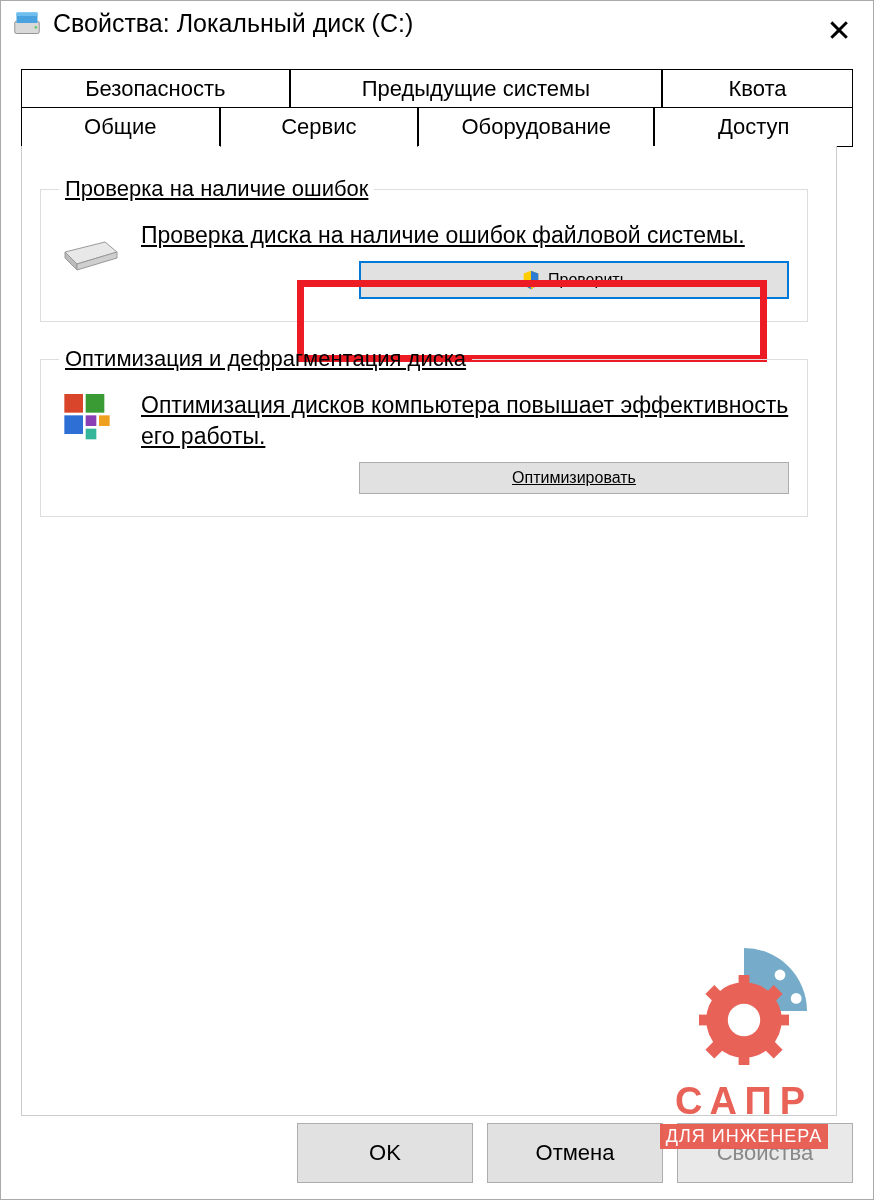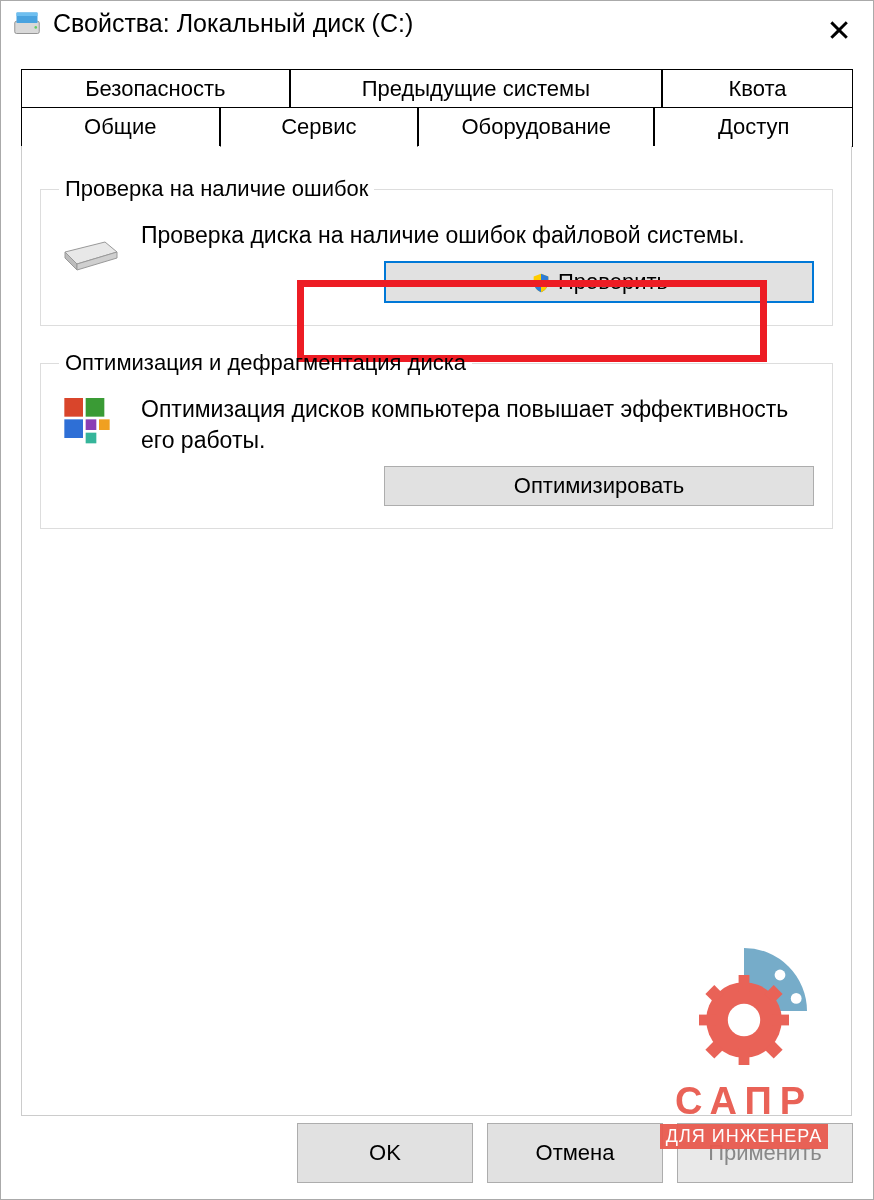--- a/index.html
+++ b/index.html
@@ -66,25 +66,26 @@
   .tab-row.row2 .tab { }
   .tab.active {
     background: #fff;
     border-bottom: 1px solid #fff;
     z-index: 2;
   }
   .tab-row.row2 { margin-top: -1px; }
   .tab-content {
     border: 1px solid #ccc;
     border-top: none;
-    margin: -1px 1px 0 0;
-    padding: 30px 18px 20px 18px;
+    margin: -1px 16px 0 0;
+    padding: 30px 28px 20px 18px;
     height: 970px;
     position: relative;
     background:#fff;
+    text-decoration:underline;
   }
   fieldset.group {
     border: 1px solid #ddd;
     margin: 0 0 24px 0;
     padding: 18px 18px 22px 18px;
     position: relative;
   }
   fieldset.group legend {
     font-size: 22px;
     padding: 0 6px;
@@ -103,21 +104,21 @@
     font-size: 23px;
     line-height: 1.35;
   }
   .group-btn-row {
     display:flex;
     justify-content:flex-end;
     margin-top: 10px;
   }
   button.win-btn {
     font-family: inherit;
-    font-size: 22px;
+    font-size: 16px;
     padding: 6px 0;
     width: 430px;
     background: #e1e1e1;
     border: 1px solid #adadad;
     cursor: pointer;
     display:flex;align-items:center;justify-content:center;gap:6px;
   }
   button.win-btn.focused {
     border: 2px solid #0078d7;
     background: #e1e1e1;
@@ -260,21 +261,21 @@
           </div>
         </div>
       </fieldset>
 
     </div>
   </div>
 
   <div class="footer-btns">
     <button>OK</button>
     <button>Отмена</button>
-    <button class="disabled">Применить</button>
+    <button class="disabled">Свойства</button>
   </div>
 
   <div class="watermark">
     <svg viewBox="0 0 200 160">
       <path d="M100 10 A70 70 0 0 1 170 80 L130 80 A30 30 0 0 0 100 50 Z" fill="#6fa8c7"></path>
       <circle cx="140" cy="40" r="6" fill="#fff"></circle>
       <circle cx="158" cy="66" r="6" fill="#fff"></circle>
       <g fill="#e85a4f">
         <circle cx="100" cy="90" r="42"></circle>
         <circle cx="100" cy="90" r="18" fill="#fff"></circle>

